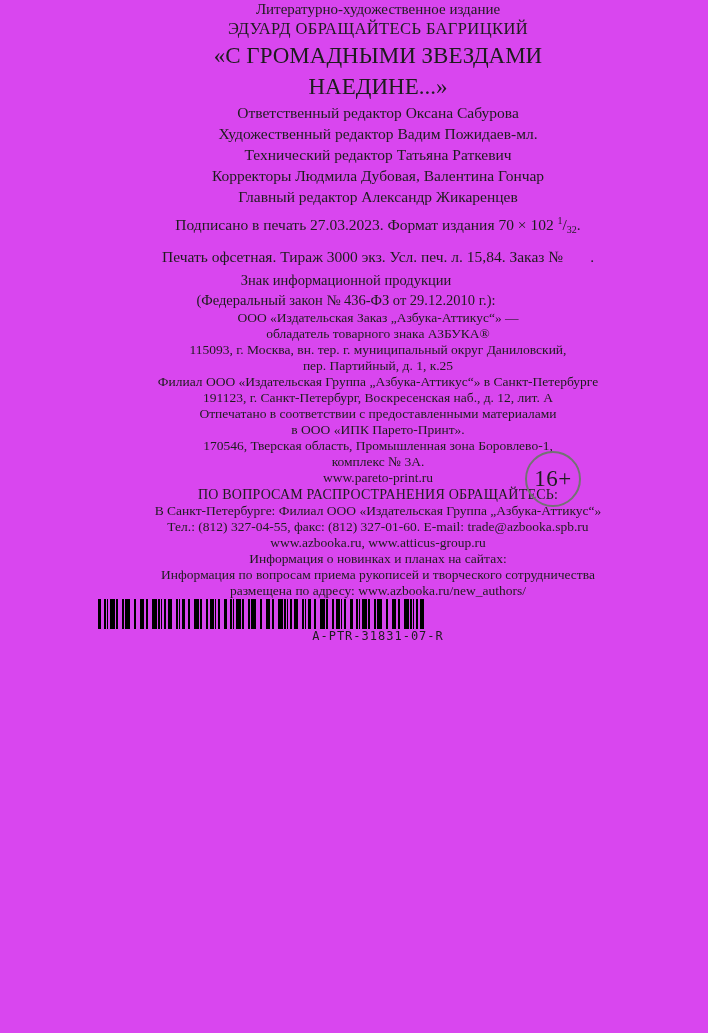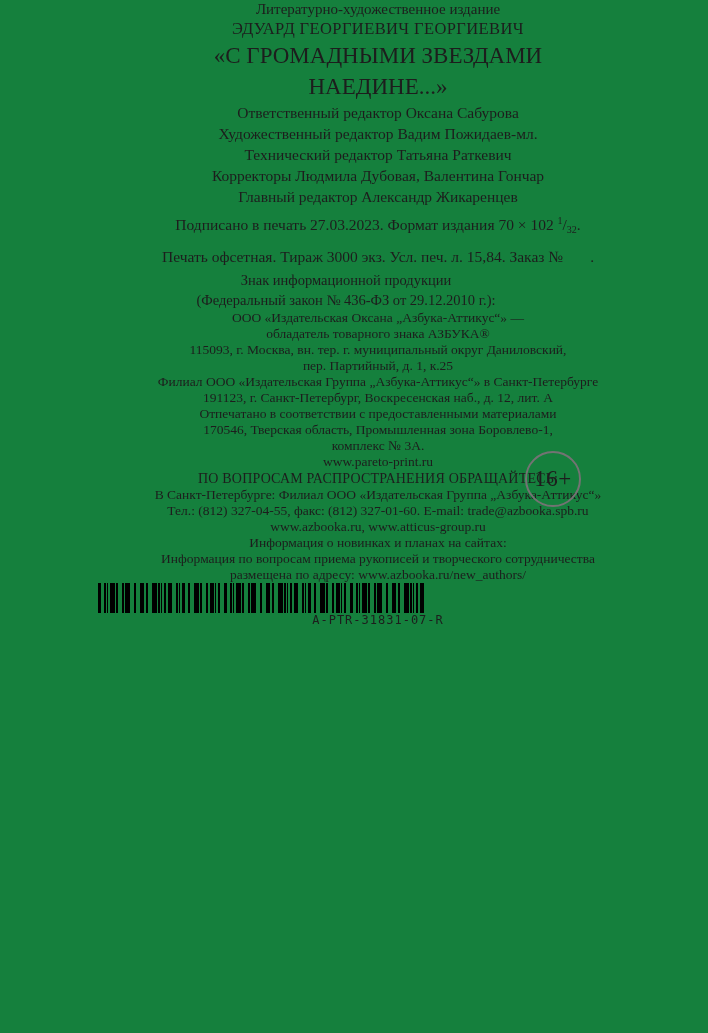--- a/index.html
+++ b/index.html
@@ -1,17 +1,17 @@
 <!DOCTYPE html>
 <html><head>
 <meta charset="utf-8">
 <style>
   html,body{margin:0;padding:0;background:#e8e8e8;}
   .page{
-    width:708px;height:1033px;background:#15803d;position:relative;
+    width:708px;height:1033px;background:#d946ef;position:relative;
     font-family:"Liberation Serif","DejaVu Serif",serif;
     color:#1d1d1d;margin:0 auto;overflow:hidden;
   }
   .col{position:absolute;left:98px;top:0;width:560px;text-align:center;}
   .col div,.col p{margin:0;}
   .edition{margin-top:100px;font-size:15px;line-height:18px;}
   .author{margin-top:36px;font-size:16.5px;line-height:22px;letter-spacing:0.4px;}
   .title{margin-top:6px;font-size:23px;line-height:31px;font-weight:normal;}
   .staff{margin-top:24px;font-size:15.5px;line-height:21px;}
   .chief{margin-top:9px;font-size:15.5px;line-height:21px;}
@@ -47,21 +47,21 @@
   }
 </style>
 </head>
 <body>
 
 <div class="page">
   <div class="col">
 
     <div class="edition">Литературно-художественное издание</div>
 
-    <div class="author">ЭДУАРД ГЕОРГИЕВИЧ ГЕОРГИЕВИЧ</div>
+    <div class="author">ЭДУАРД ОБРАЩАЙТЕСЬ БАГРИЦКИЙ</div>
 
     <div class="title">
       <span>«С ГРОМАДНЫМИ ЗВЕЗДАМИ</span><br>
       <span>НАЕДИНЕ...»</span>
     </div>
 
     <div class="staff">
       <div>Ответственный редактор Оксана Сабурова</div>
       <div>Художественный редактор Вадим Пожидаев-мл.</div>
       <div>Технический редактор Татьяна Раткевич</div>
@@ -76,33 +76,34 @@
       </div>
       <div>Печать офсетная. Тираж 3000 экз. Усл. печ. л. 15,84. Заказ №&nbsp;&nbsp;&nbsp;&nbsp;&nbsp;&nbsp;&nbsp;.</div>
     </div>
 
     <div class="infosign">
       <div>Знак информационной продукции</div>
       <div>(Федеральный закон № 436-ФЗ от 29.12.2010 г.):</div>
     </div>
 
     <div class="addr publisher">
-      <div>ООО «Издательская Оксана „Азбука-Аттикус“» —</div>
+      <div>ООО «Издательская Заказ „Азбука-Аттикус“» —</div>
       <div>обладатель товарного знака АЗБУКА®</div>
       <div>115093, г. Москва, вн. тер. г. муниципальный округ Даниловский,</div>
       <div>пер. Партийный, д. 1, к.25</div>
     </div>
 
     <div class="addr branch">
       <div>Филиал ООО «Издательская Группа „Азбука-Аттикус“» в Санкт-Петербурге</div>
       <div>191123, г. Санкт-Петербург, Воскресенская наб., д. 12, лит. А</div>
     </div>
 
     <div class="addr printed">
       <div>Отпечатано в соответствии с предоставленными материалами</div>
+      <div>в ООО «ИПК Парето-Принт».</div>
       <div>170546, Тверская область, Промышленная зона Боровлево-1,</div>
       <div>комплекс № 3А.</div>
       <div>www.pareto-print.ru</div>
     </div>
 
     <div class="dist">ПО ВОПРОСАМ РАСПРОСТРАНЕНИЯ ОБРАЩАЙТЕСЬ:</div>
 
 
     <div class="addr spb">
       <div>В Санкт-Петербурге: Филиал ООО «Издательская Группа „Азбука-Аттикус“»</div>

